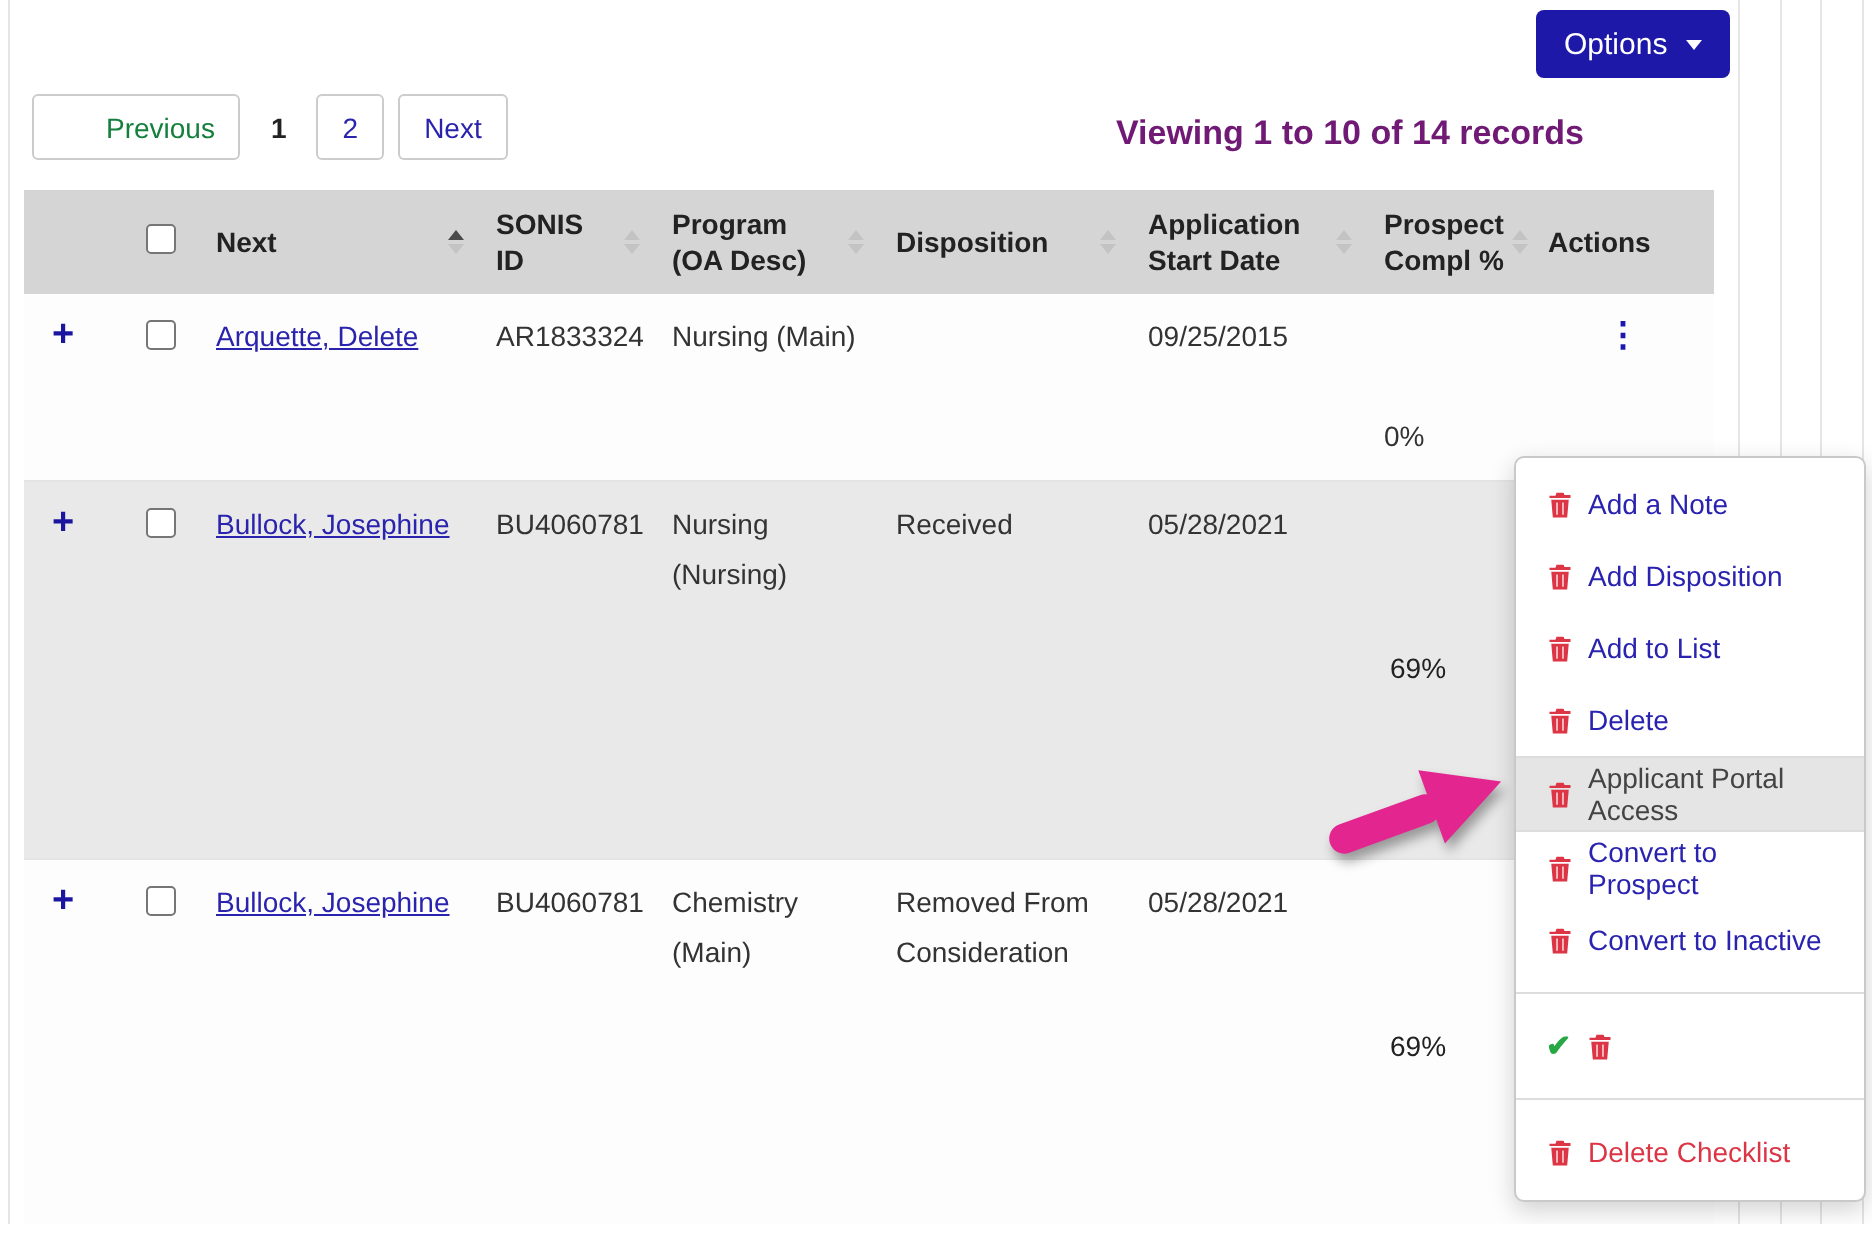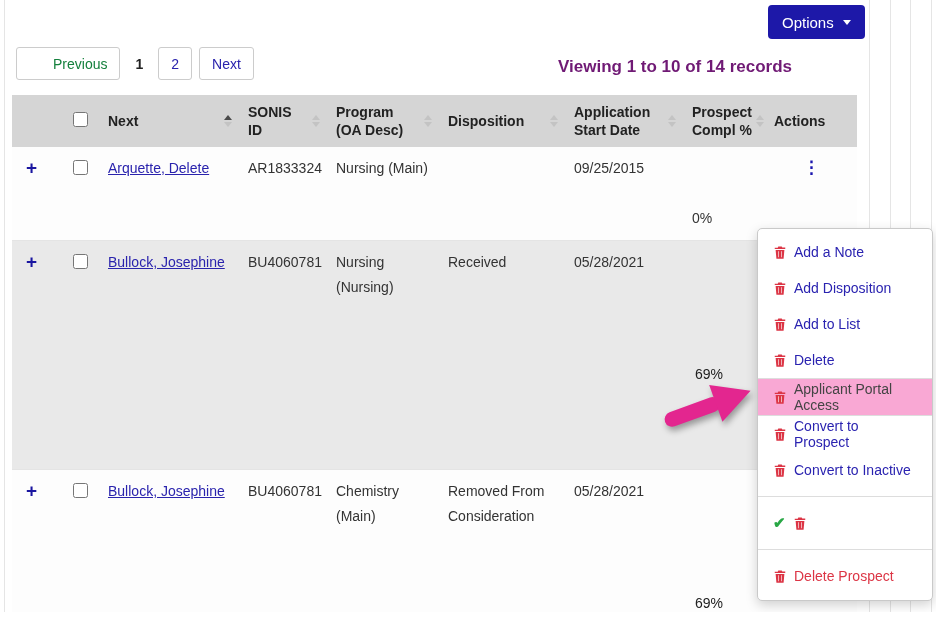--- a/index.html
+++ b/index.html
@@ -62,31 +62,31 @@
   td.c-actions{text-align:center;}
   .plus-icon{color:#1a16a0;font-weight:bold;font-size:19px;line-height:24px;cursor:pointer;display:inline-block;}
   .name-link{color:#2a23ad;text-decoration:underline;cursor:pointer;}
   .ellipsis-icon{color:#1a16ae;font-size:17px;font-weight:bold;line-height:24px;cursor:pointer;display:inline-block;}
   input[type=checkbox]{width:15px;height:15px;margin:4px 0 0 0;}
   thead input[type=checkbox]{margin:0;}
 
   
   .meter{width:66px;background:linear-gradient(180deg,#c7c7c7 0,#efefef 80%);}
   .meter-fill{height:6px;background:#4e8c0c;}
-  .meter-label{display:block;line-height:19px;padding:0 0 1px 3px;font-size:14px;color:#222;margin-top:40px;}
+  .meter-label{display:block;line-height:19px;padding:0 0 1px 3px;font-size:14px;color:#222;}
   .plain-pct{line-height:25px;}
 
   
   .action-menu{
     position:absolute;left:757px;top:228px;width:174px;background:#fff;
     border:1px solid #c9c9c9;border-radius:5px;box-shadow:0 4px 12px rgba(0,0,0,.18);
     padding:5px 0 6px 0;z-index:20;
   }
   .menu-item{display:flex;align-items:center;gap:7px;height:36px;padding:0 15px;font-size:14px;color:#2a23b0;cursor:pointer;}
-  .menu-item.highlight{background:#f9a8d4;border-top:1px solid #ddd;border-bottom:1px solid #ddd;color:#444;}
+  .menu-item.highlight{background:#e5e5e5;border-top:1px solid #ddd;border-bottom:1px solid #ddd;color:#444;}
   .menu-item.success{color:#28a745;}
   .menu-item.danger{color:#dc3545;}
   .menu-divider{border-top:1px solid #ddd;margin:8px 0;}
   .check-icon{color:#28a745;font-weight:bold;font-size:15px;}
   .trash-icon{display:inline-flex;}
 
   
   .annotation-arrow{position:absolute;left:660px;top:373px;z-index:30;filter:drop-shadow(2px 4px 3px rgba(0,0,0,.35));}
 </style>
 </head>
@@ -338,21 +338,21 @@
   </div>
       <div class="menu-divider"></div>
       <div class="menu-item danger">
 
     <span class="trash-icon">
       <svg width="14" height="15" viewBox="0 0 16 16" fill="#dc3545">
         <path d="M6 1h4l.6 1.3H14V4H2V2.7h3.4zM3 5h10l-.9 10.2H3.9z"></path>
         <path d="M5.8 6.5h1v7h-1zm3.4 0h1v7h-1z" fill="#f4c7cb"></path>
       </svg>
     </span>
-    <span class="menu-item-label">Delete Prospect</span>
+    <span class="menu-item-label">Delete Checklist</span>
   </div>
     </div>
 
   <svg class="annotation-arrow" width="100" height="64" viewBox="0 0 100 64">
     <g transform="rotate(-20 50 32)">
       <rect x="2" y="25" width="58" height="15" rx="7.5" fill="#e3268f"></rect>
       <polygon points="56,13 56,52 93,32.5" fill="#e3268f"></polygon>
     </g>
   </svg>
 

